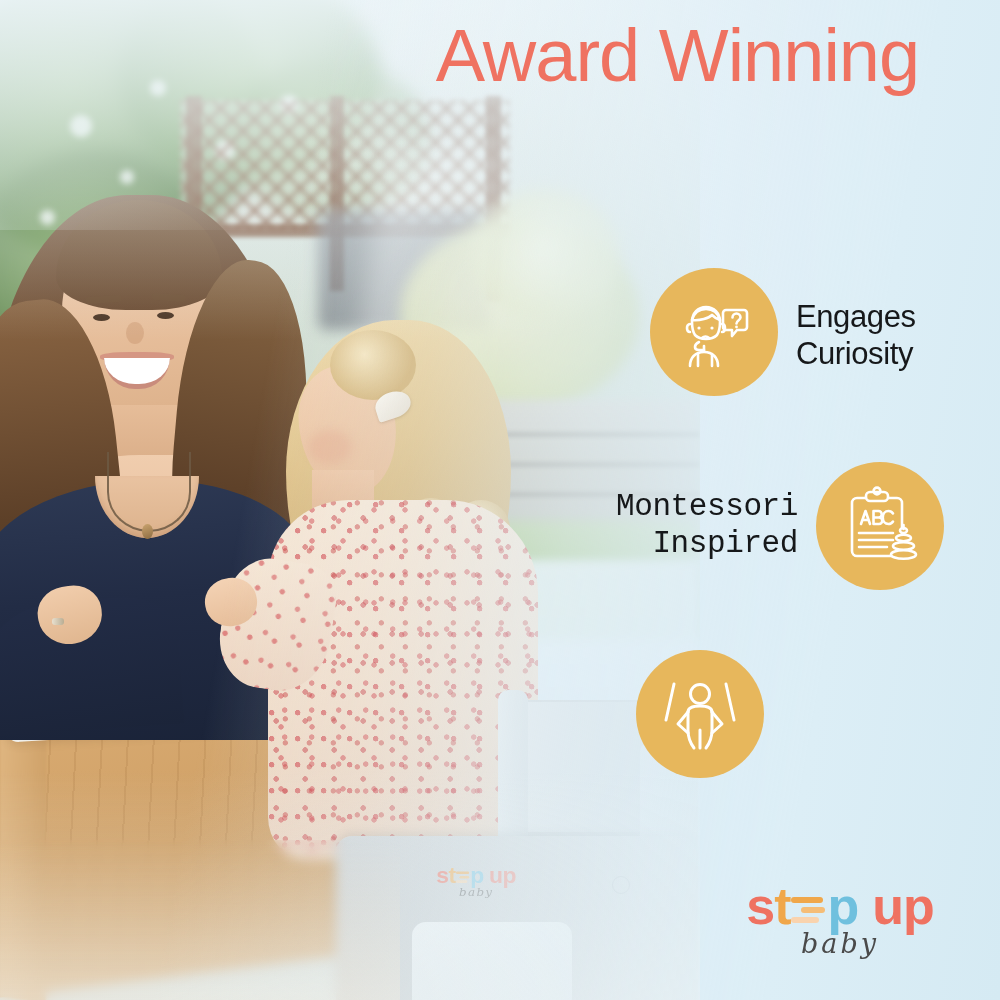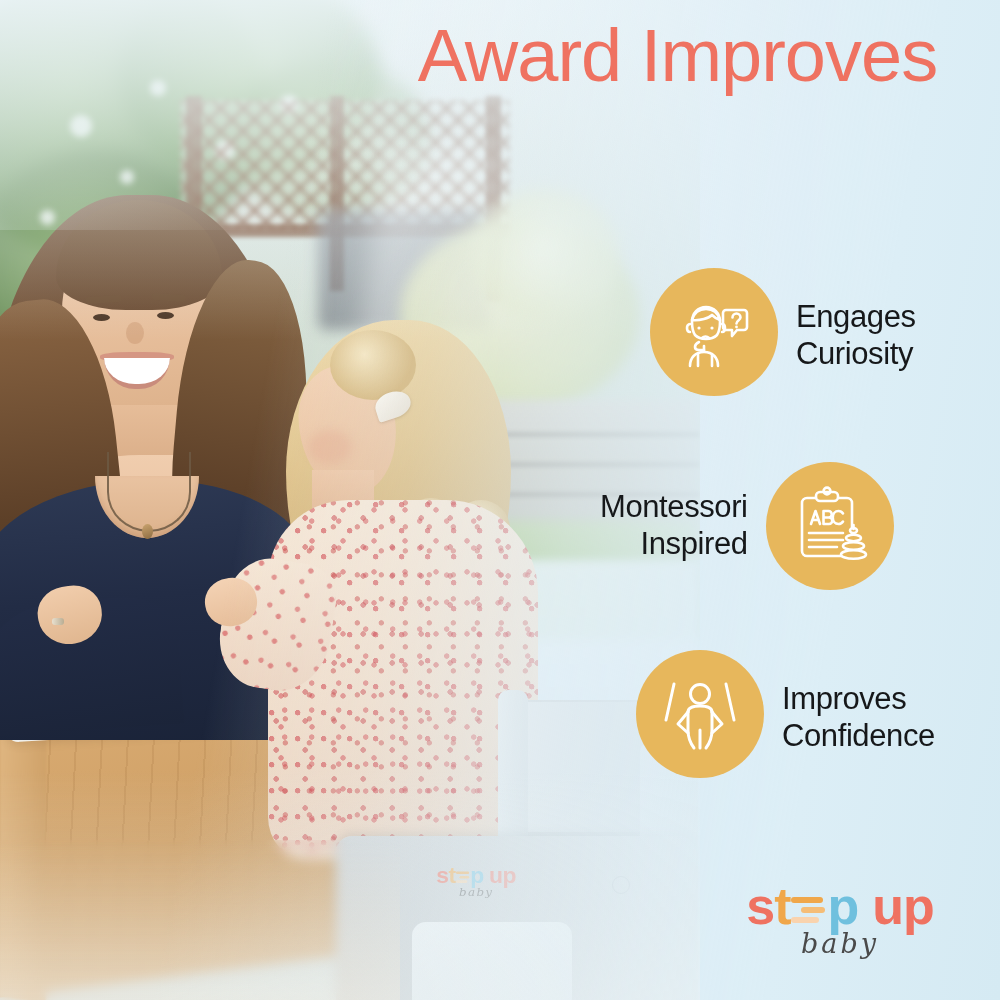--- a/index.html
+++ b/index.html
@@ -227,21 +227,21 @@
 
   
   .headline{position:absolute;left:370px;top:20px;width:615px;text-align:center;z-index:6;}
   .h-line1{font-size:74px;line-height:.98;font-weight:400;letter-spacing:-1px;}
   .h-line2{font-size:70px;line-height:1.02;font-weight:400;letter-spacing:-1.5px;margin-top:4px;}
 
   
   .features{position:absolute;left:600px;top:250px;width:400px;height:560px;z-index:6;}
   .feature{position:absolute;display:flex;align-items:center;gap:18px;}
   .feat-1{left:50px;top:18px;}
-  .feat-2{left:0px;top:212px;flex-direction:row-reverse;}
+  .feat-2{left:16px;top:212px;flex-direction:row-reverse;font-family:Liberation Mono, monospace;}
   .feat-3{left:36px;top:400px;}
   .badge{width:128px;height:128px;border-radius:50%;flex:0 0 auto;
     display:flex;align-items:center;justify-content:center;}
   .feat-text{font-size:31px;line-height:1.18;color:#16181a;font-weight:400;letter-spacing:-.4px;white-space:pre-line;}
   .feat-2 .feat-text{text-align:right;}
   .feat-1 .feat-text,.feat-3 .feat-text{text-align:left;margin-top:8px;}
 
   
   .brand{position:absolute;left:735px;top:880px;width:210px;height:95px;z-index:7;}
   .brand-main{display:flex;align-items:flex-end;justify-content:center;gap:0px;}
@@ -379,21 +379,21 @@
 
     <div class="table-blur"></div>
   </div>
 
   <div class="wash-topleft"></div>
   <div class="wash-top"></div>
   <div class="wash-right"></div>
   <div class="wash-bottom"></div>
 
   <div class="headline">
-    <div class="h-line1" style="color:#ef7261">Award Improves</div>
+    <div class="h-line1" style="color:#ef7261">Award Winning</div>
   </div>
 
   <div class="features">
 
     <div class="feature feat-1">
       <div class="badge" style="background:#e7b75c">
         <svg width="84" height="84" viewBox="0 0 84 84" fill="none" stroke="#ffffff" stroke-width="2.6" stroke-linecap="round" stroke-linejoin="round">
 
           <path d="M20 32c0-9 6-15 14-15s14 6 14 15c0 6-1 10-3 13-2 2-6 4-11 4s-9-2-11-4c-2-3-3-7-3-13z"></path>
 
@@ -462,22 +462,20 @@
           <path d="M30 40c0-3.5 4-6 12-6s12 2.5 12 6"></path>
           <path d="M30 40L20 52l10 9"></path>
           <path d="M54 40l10 12-10 9"></path>
 
           <path d="M30 40v18c0 8 3 14 6 18"></path>
           <path d="M54 40v18c0 8-3 14-6 18"></path>
 
           <path d="M42 58v18"></path>
         </svg>
       </div>
-      <div class="feat-text">Improves
-Confidence</div>
     </div>
   </div>
 
   <div class="brand">
     <div class="brand-main">
       <span class="bl" style="color:#ef7261">s</span>
       <span class="bl" style="color:#f0a74a">t</span>
       <span class="brand-steps">
         <i style="background:#f0a74a;width:32px"></i>
         <i style="background:#f5bd77;width:24px;align-self:flex-end"></i>

